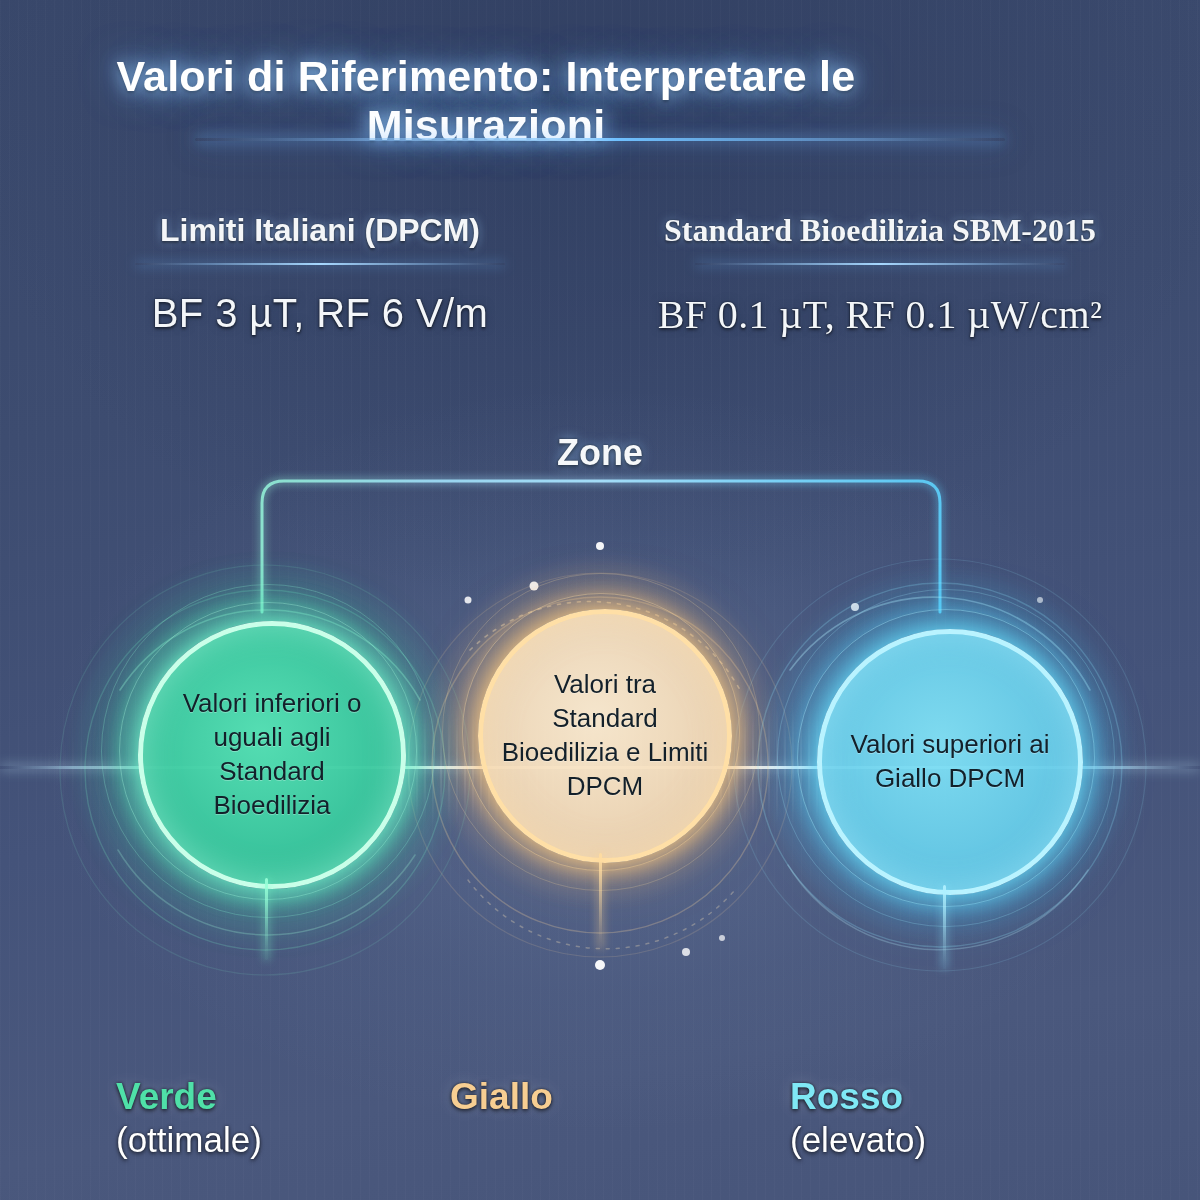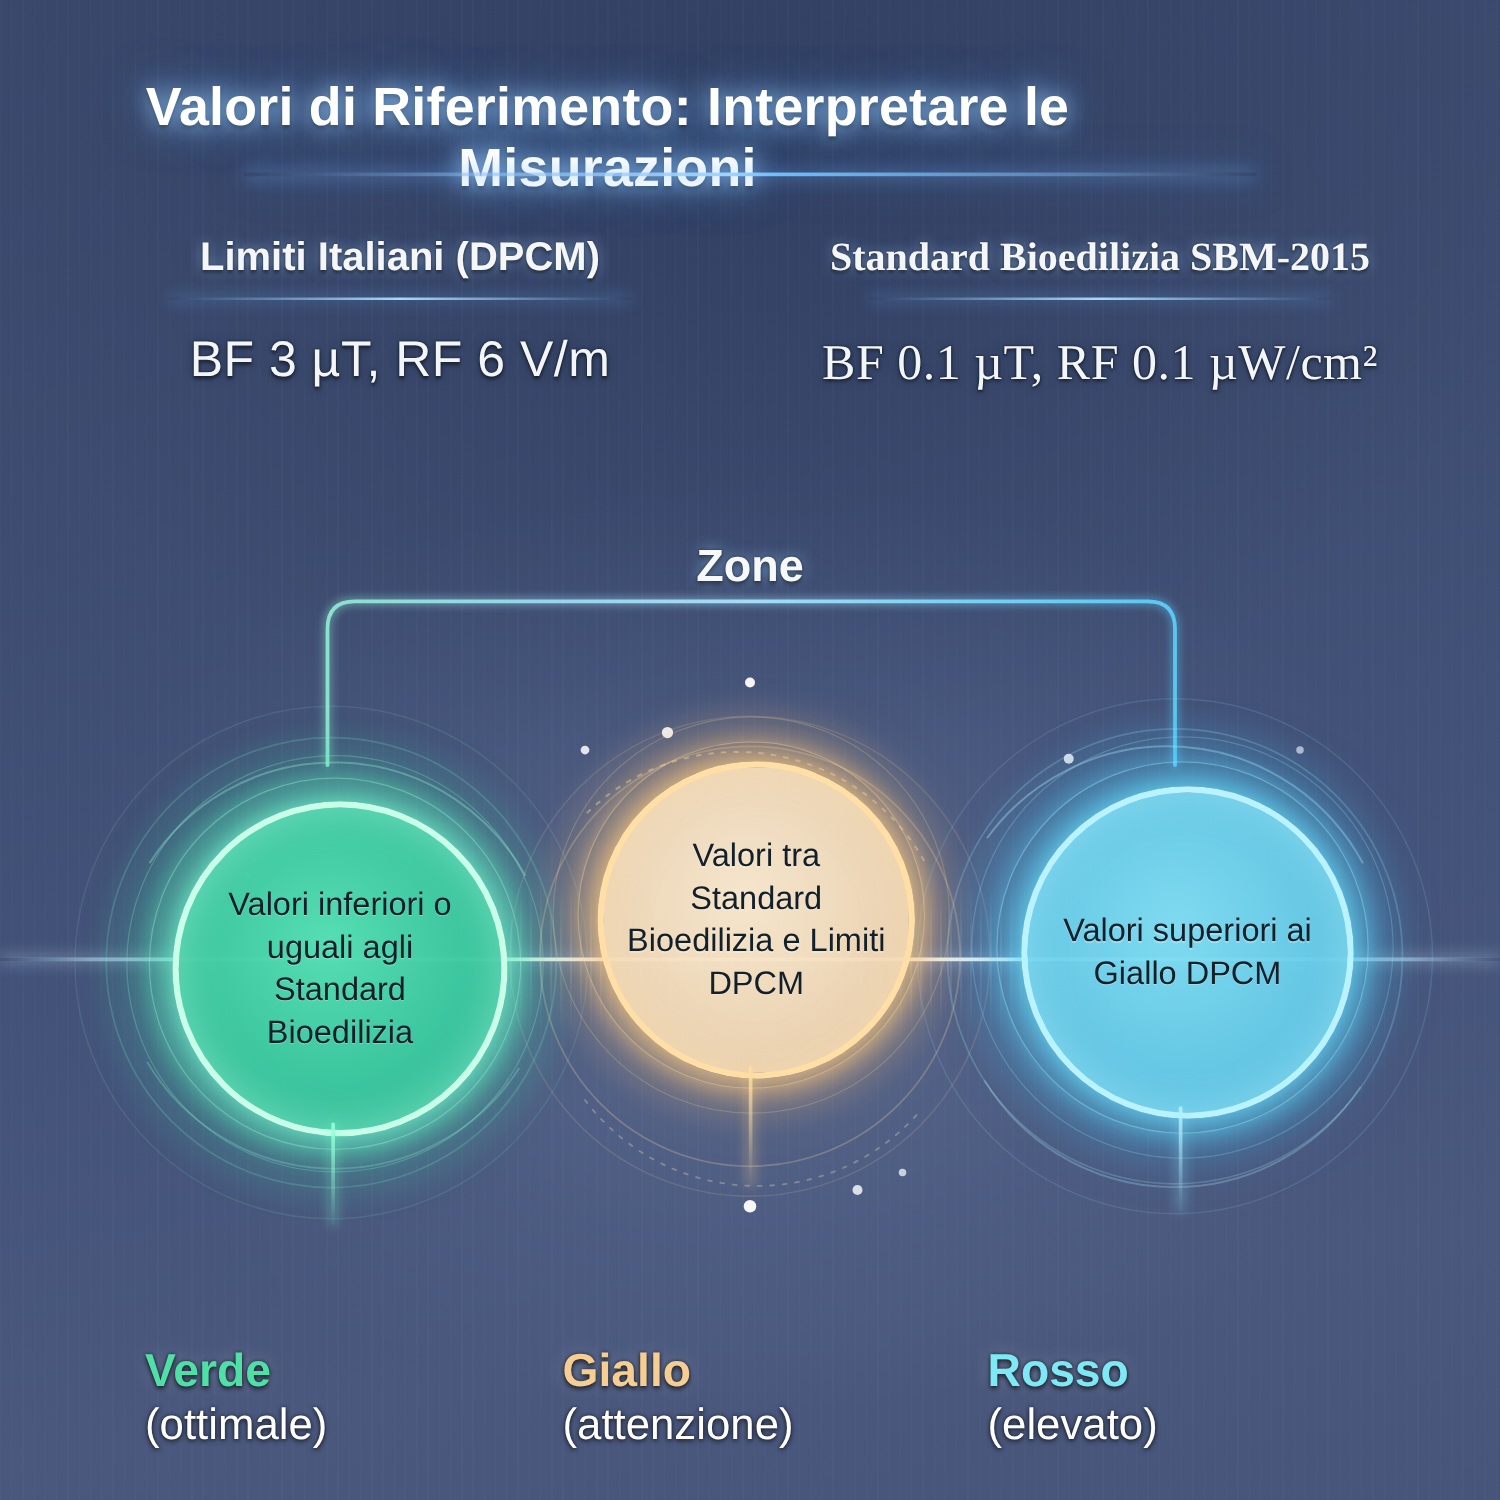--- a/index.html
+++ b/index.html
@@ -23,31 +23,30 @@
       rgba(255,255,255,.018) 0px, rgba(255,255,255,.018) 1px,
       rgba(0,0,0,0) 1px, rgba(0,0,0,0) 9px);
     pointer-events:none;
   }
 
   
   .title{
     position:absolute;top:52px;left:0;width:972px;text-align:center;
     font-size:43px;font-weight:bold;color:#ffffff;letter-spacing:.2px;
     text-shadow:0 0 18px rgba(150,205,255,.95),0 0 38px rgba(110,180,255,.65),0 2px 3px rgba(0,0,0,.45);
-    margin-top:10px;
   }
   .divider{
     position:absolute;height:3px;border-radius:3px;
     background:linear-gradient(90deg,rgba(120,180,240,0) 0%,rgba(120,180,240,.55) 18%,#9fd4ff 48%,#6fc0ff 52%,rgba(120,180,240,.55) 82%,rgba(120,180,240,0) 100%);
     box-shadow:0 0 14px rgba(110,185,255,.85),0 0 32px rgba(90,160,245,.5);
   }
   #title-divider{top:138px;left:195px;width:810px;}
 
   
-  .std{position:absolute;top:187px;text-align:center;}
+  .std{position:absolute;top:212px;text-align:center;}
   #std-left{left:60px;width:520px;}
   #std-right{left:600px;width:560px;font-family:Liberation Serif, serif;}
   .std-title{
     font-size:32px;font-weight:bold;color:#f4f6f8;
     text-shadow:0 0 10px rgba(160,205,255,.55),0 2px 3px rgba(0,0,0,.55),0 0 2px rgba(0,0,0,.6);
   }
   .std-div{position:relative;margin:14px auto 0;height:2px;width:370px;border-radius:2px;
     background:linear-gradient(90deg,rgba(130,185,240,0) 0%,rgba(140,195,245,.45) 20%,#a7d8ff 50%,rgba(140,195,245,.45) 80%,rgba(130,185,240,0) 100%);
     box-shadow:0 0 12px rgba(110,185,255,.8);}
   .std-vals{
@@ -89,21 +88,21 @@
     position:absolute;border-radius:50%;
     display:flex;align-items:center;justify-content:center;text-align:center;
   }
   .ring-text{
     position:relative;z-index:4;font-size:26px;line-height:1.30;color:#13202a;
     padding:0 16px;text-shadow:0 1px 0 rgba(255,255,255,.28);
   }
   .stem{position:absolute;width:3px;border-radius:2px;}
 
   
-  #zone-green{left:95px;top:560px;width:345px;height:420px;}
+  #zone-green{left:95px;top:540px;width:345px;height:420px;}
   #zone-green .halo{
     left:-22px;top:20px;width:388px;height:388px;
     background:radial-gradient(circle, rgba(70,230,175,.50) 0%, rgba(60,220,170,.26) 42%, rgba(60,215,170,.09) 64%, rgba(0,0,0,0) 76%);
     filter:blur(6px);
   }
   #zone-green .ringline{
     left:24px;top:62px;width:296px;height:296px;border-radius:50%;
     border:1px solid rgba(170,255,225,.42);position:absolute;
     box-shadow:0 0 22px rgba(90,235,185,.35),inset 0 0 22px rgba(90,235,185,.22);
   }
@@ -316,20 +315,19 @@
     </div>
     <div class="stem"></div>
   </div>
 
   <div class="legend" id="legend-green">
     <div class="legend-name" style="color: rgb(79, 224, 168);">Verde</div>
     <div class="legend-sub">(ottimale)</div>
   </div>
   <div class="legend" id="legend-yellow">
     <div class="legend-name" style="color: rgb(247, 206, 146);">Giallo</div>
-    <div class="legend-sub">(attenzione)</div>
   </div>
   <div class="legend" id="legend-blue">
     <div class="legend-name" style="color: rgb(127, 232, 245);">Rosso</div>
     <div class="legend-sub">(elevato)</div>
   </div>
 
 </div>
 
 </body></html>

